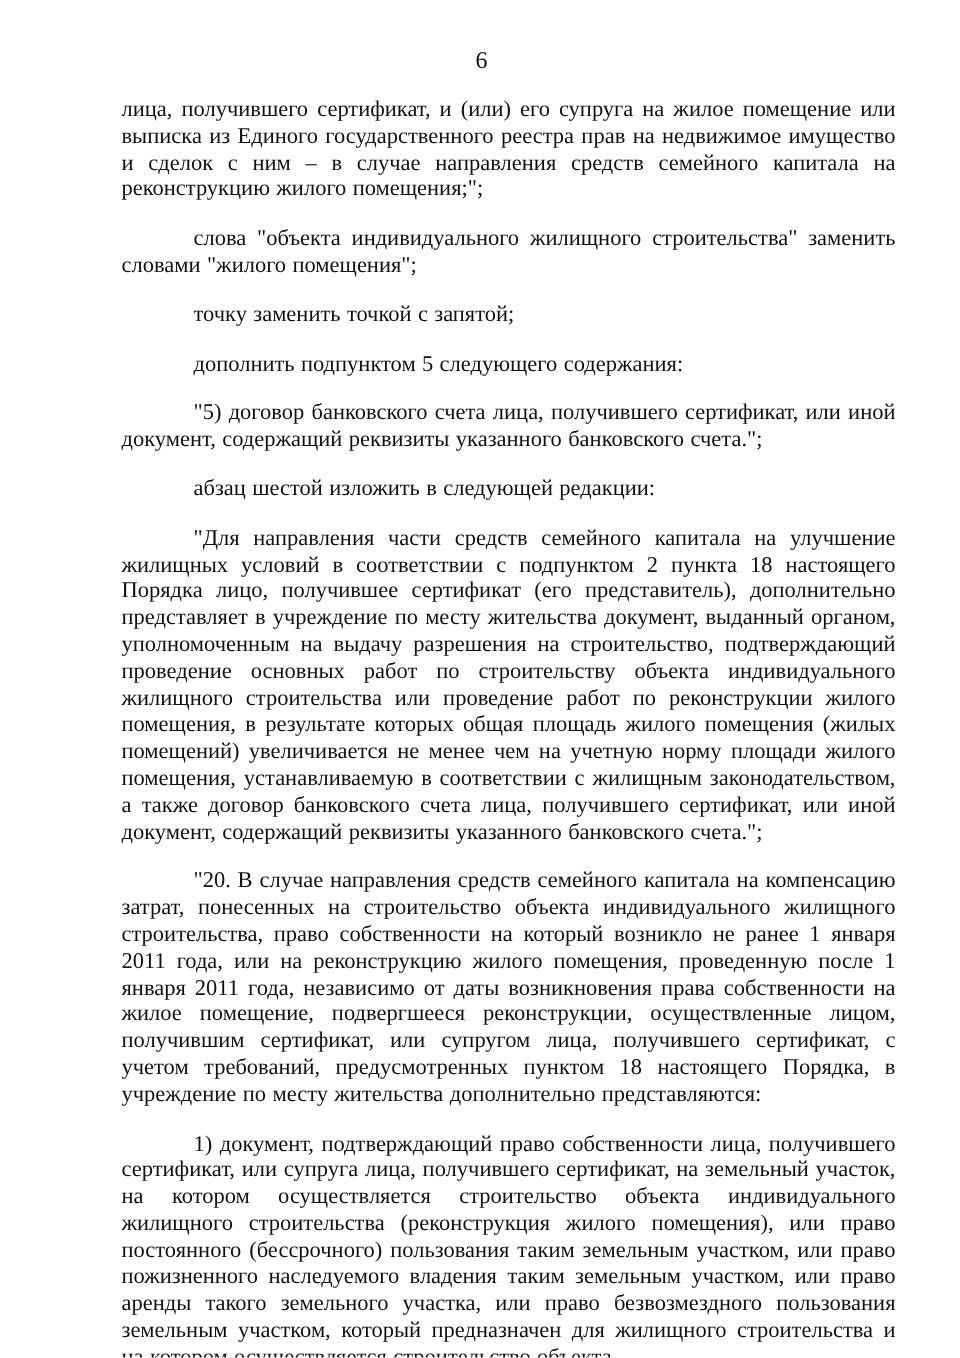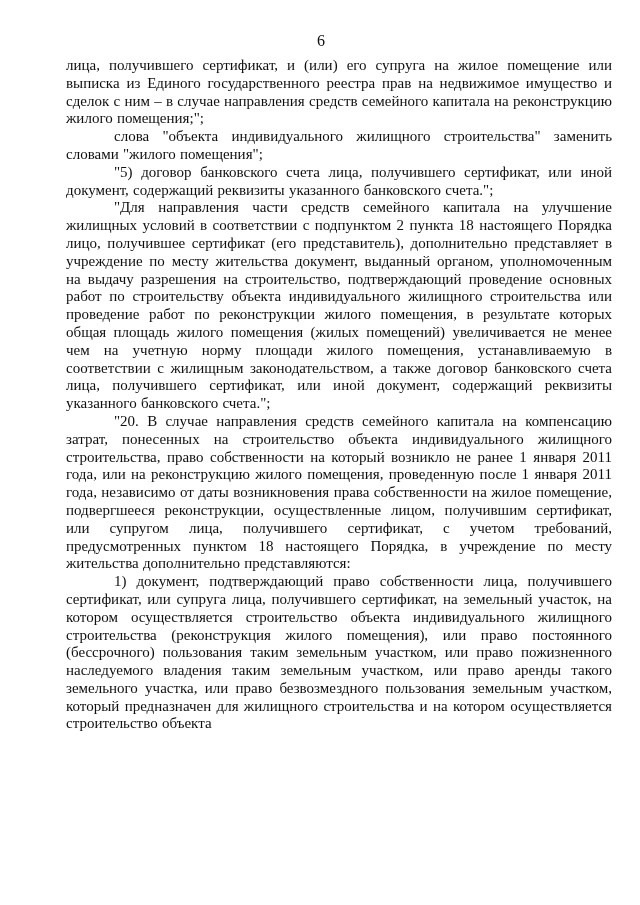--- a/index.html
+++ b/index.html
@@ -23,38 +23,41 @@
   }
   .page-number {
     text-align: center;
     font-size: 16px;
     line-height: 18px;
     margin: 0 0 7px 0;
     
     margin-left: -36px;
   }
   .body-text p {
-    margin: 0;
+    margin: 15px;
     font-size: 15px;
     line-height: 17.8px;
     text-align: justify;
     text-indent: 48px;
     word-spacing: 0.5px;
   }
   .body-text p.continuation {
     text-indent: 0;
   }
 </style>
 </head>
 <body>
 
 <div class="page">
   <div class="page-number">6</div>
 
   <div class="body-text">
     <p class="continuation">лица, получившего сертификат, и (или) его супруга на жилое помещение или выписка из Единого государственного реестра прав на недвижимое имущество и сделок с ним – в случае направления средств семейного капитала на реконструкцию жилого помещения;";</p>
     <p>слова "объекта индивидуального жилищного строительства" заменить словами "жилого помещения";</p>
+    <p>точку заменить точкой с запятой;</p>
+    <p>дополнить подпунктом 5 следующего содержания:</p>
     <p>"5) договор банковского счета лица, получившего сертификат, или иной документ, содержащий реквизиты указанного банковского счета.";</p>
+    <p>абзац шестой изложить в следующей редакции:</p>
     <p>"Для направления части средств семейного капитала на улучшение жилищных условий в соответствии с подпунктом 2 пункта 18 настоящего Порядка лицо, получившее сертификат (его представитель), дополнительно представляет в учреждение по месту жительства документ, выданный органом, уполномоченным на выдачу разрешения на строительство, подтверждающий проведение основных работ по строительству объекта индивидуального жилищного строительства или проведение работ по реконструкции жилого помещения, в результате которых общая площадь жилого помещения (жилых помещений) увеличивается не менее чем на учетную норму площади жилого помещения, устанавливаемую в соответствии с жилищным законодательством, а также договор банковского счета лица, получившего сертификат, или иной документ, содержащий реквизиты указанного банковского счета.";</p>
     <p>"20. В случае направления средств семейного капитала на компенсацию затрат, понесенных на строительство объекта индивидуального жилищного строительства, право собственности на который возникло не ранее 1 января 2011 года, или на реконструкцию жилого помещения, проведенную после 1 января 2011 года, независимо от даты возникновения права собственности на жилое помещение, подвергшееся реконструкции, осуществленные лицом, получившим сертификат, или супругом лица, получившего сертификат, с учетом требований, предусмотренных пунктом 18 настоящего Порядка, в учреждение по месту жительства дополнительно представляются:</p>
     <p>1) документ, подтверждающий право собственности лица, получившего сертификат, или супруга лица, получившего сертификат, на земельный участок, на котором осуществляется строительство объекта индивидуального жилищного строительства (реконструкция жилого помещения), или право постоянного (бессрочного) пользования таким земельным участком, или право пожизненного наследуемого владения таким земельным участком, или право аренды такого земельного участка, или право безвозмездного пользования земельным участком, который предназначен для жилищного строительства и на котором осуществляется строительство объекта</p>
   </div>
 </div>
 
 </body></html>

